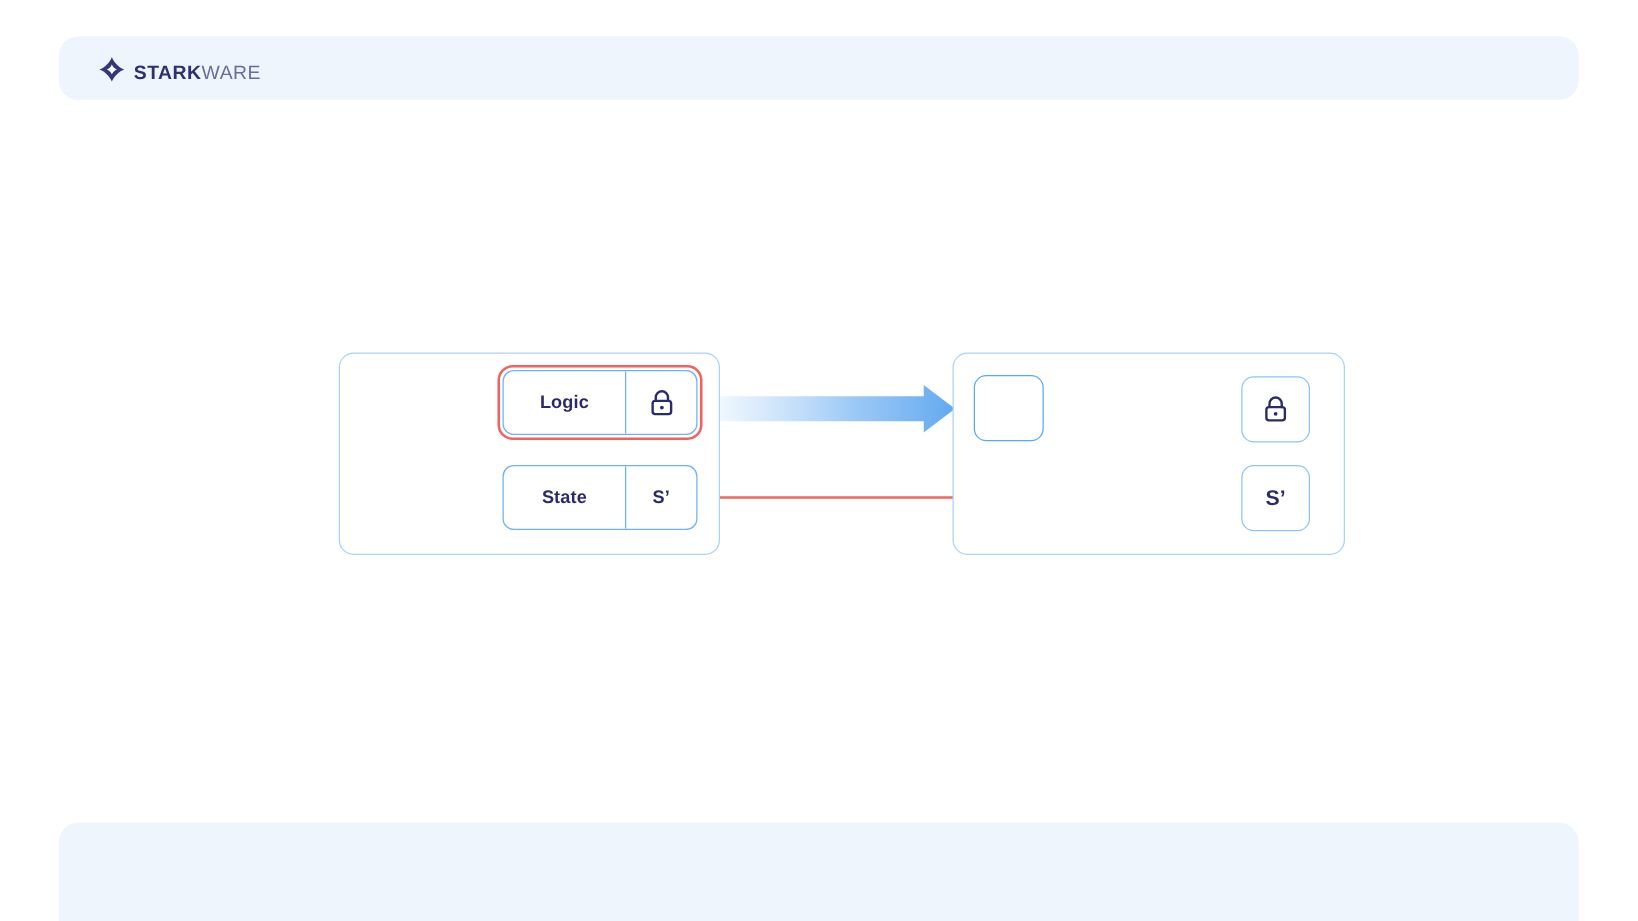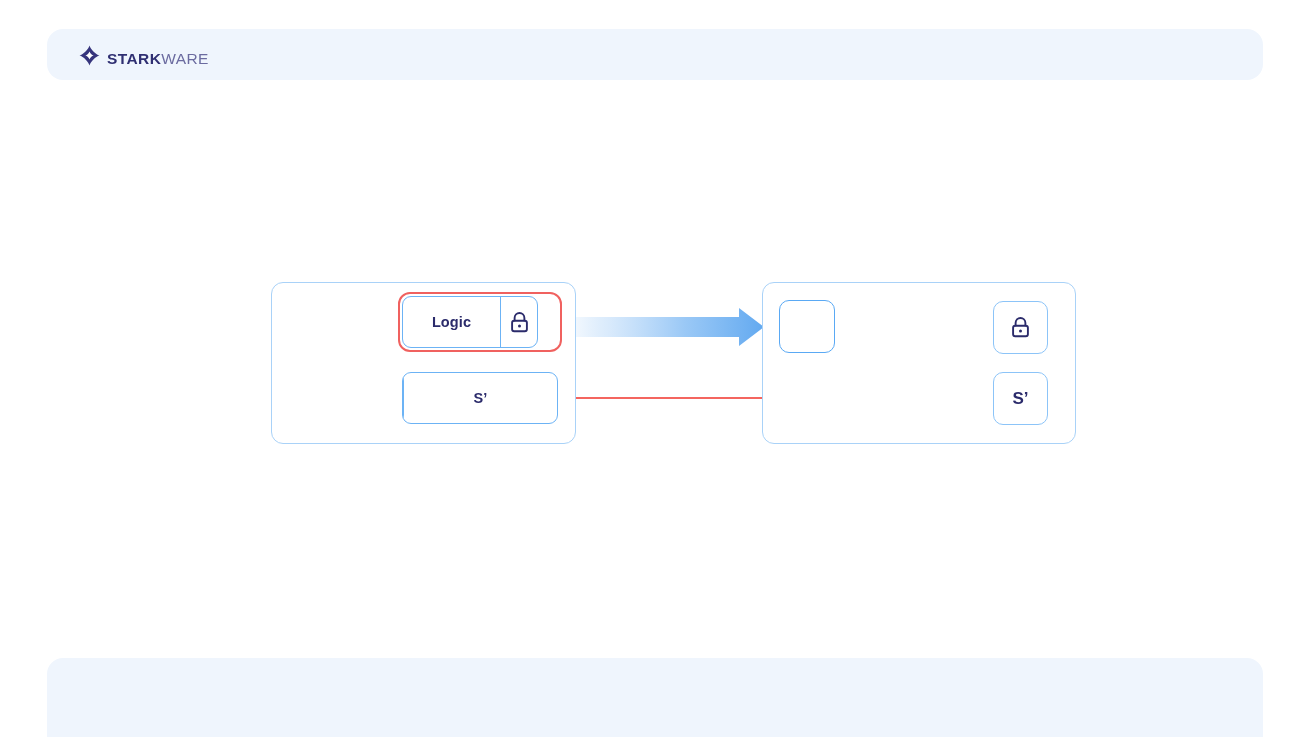--- a/index.html
+++ b/index.html
@@ -88,21 +88,21 @@
     align-items: center;
     justify-content: center;
     color: #2b2b6b;
     font-size: 14.5px;
     font-weight: 700;
     letter-spacing: 0.1px;
   }
   .split-box .cell.label  { flex: 0 0 97px; }
   .split-box .cell.value  { flex: 1 1 auto; border-left: 1.4px solid #6cb3f5; }
 
-  .box-logic { left: 402px; top: 296px; width: 136px; height: 52px; }
+  .box-logic { left: 402px; top: 296px; width: 156px; height: 52px; }
   .box-state { left: 402px; top: 372px; width: 156px; height: 52px; }
 
   
   .ring {
     position: absolute;
     left: 398px;
     top: 292px;
     width: 164px;
     height: 60px;
     border: 2.2px solid #f0615f;
@@ -178,20 +178,21 @@
     <svg class="lock-icon" width="21" height="23" viewBox="0 0 21 23">
       <path d="M5.6 9.6 V6.9 a4.9 4.9 0 0 1 9.8 0 V9.6" fill="none" stroke="#2b2b6b" stroke-width="1.9" stroke-linecap="round"></path>
       <rect x="3.1" y="9.7" width="14.8" height="10.6" rx="2.1" fill="none" stroke="#2b2b6b" stroke-width="1.9"></rect>
       <circle cx="10.5" cy="15" r="1.5" fill="#2b2b6b"></circle>
     </svg>
   </div>
 </div>
 <div class="ring"></div>
 
 <div class="split-box box-state">
+  <div class="cell label">State</div>
   <div class="cell value">S’</div>
 </div>
 
 <div class="panel right"></div>
 
 <div class="sq-box box-empty"></div>
 
 <div class="sq-box box-lock">
   <svg class="lock-icon" width="21" height="23" viewBox="0 0 21 23">
     <path d="M5.6 9.6 V6.9 a4.9 4.9 0 0 1 9.8 0 V9.6" fill="none" stroke="#2b2b6b" stroke-width="1.9" stroke-linecap="round"></path>

